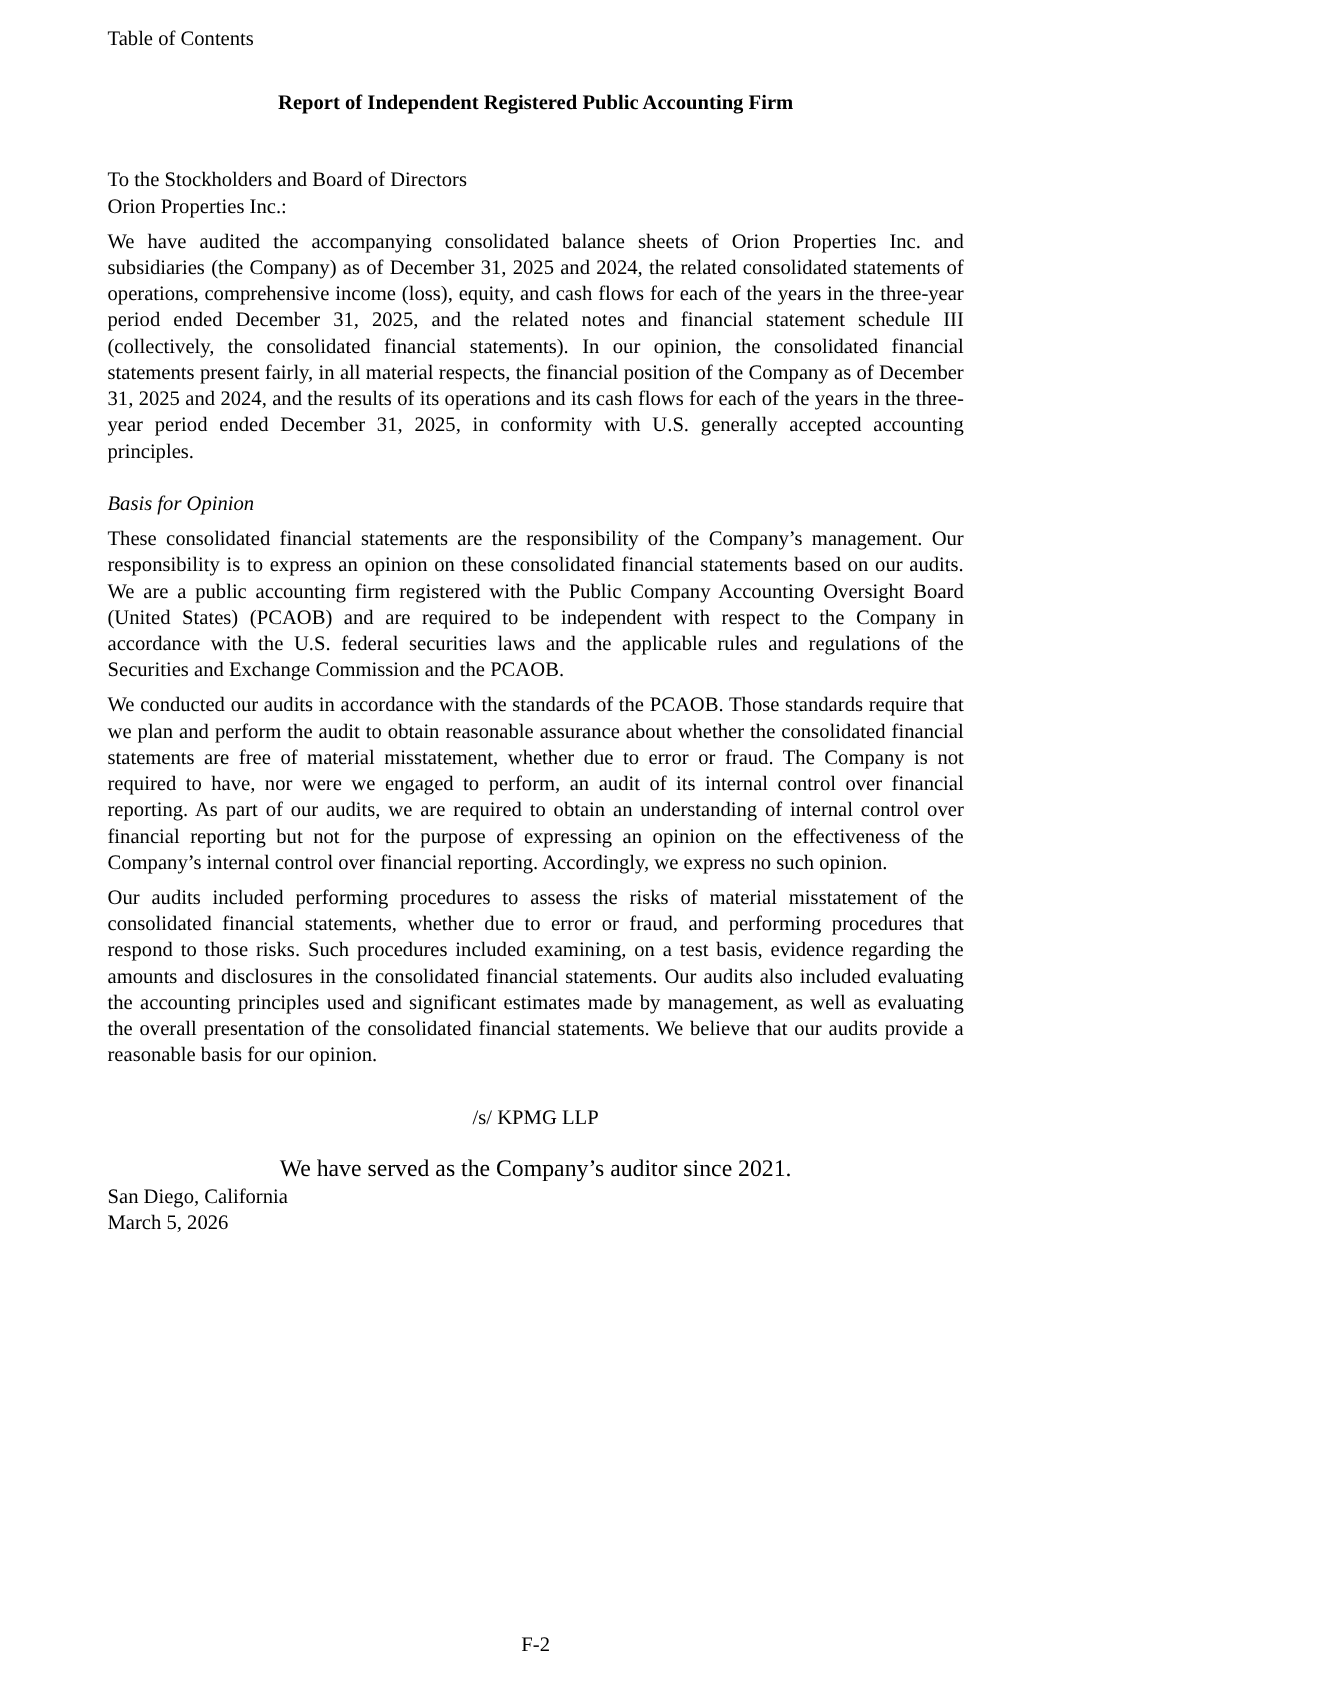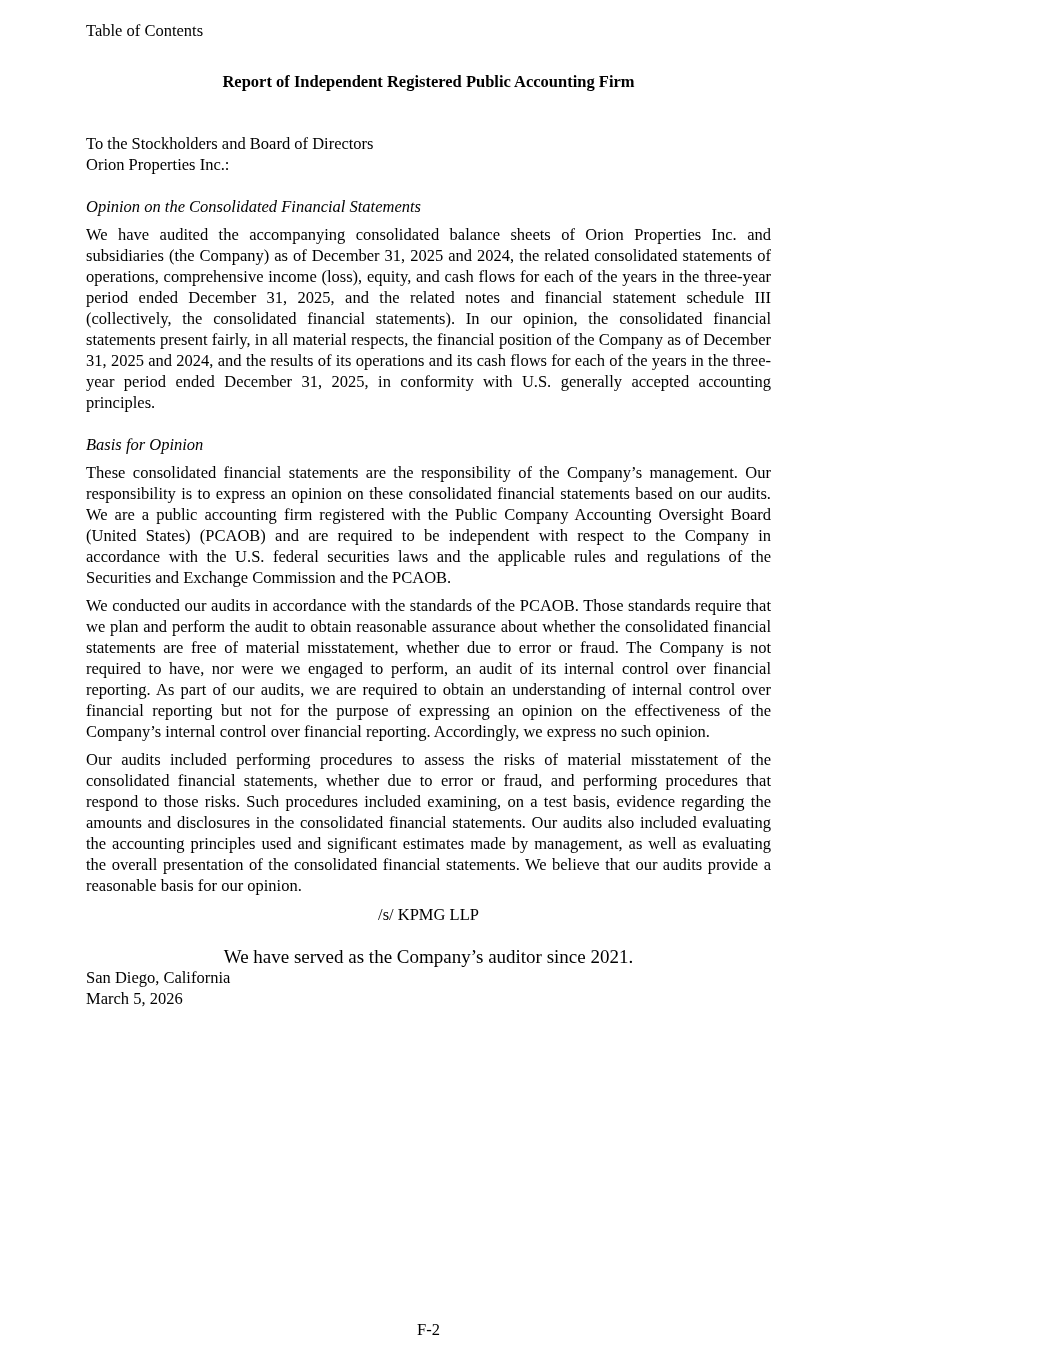--- a/index.html
+++ b/index.html
@@ -43,38 +43,38 @@
     font-size: 16.5px;
     line-height: 21px;
   }
   .body-paragraph {
     margin-top: 7px;
     font-size: 16.5px;
     line-height: 21px;
     text-align: justify;
   }
   .signature-line {
-    margin-top: 8px;
+    margin-top: 29px;
     text-align: center;
     font-size: 16.5px;
     line-height: 21px;
   }
   .tenure-line {
     margin-top: 21px;
     font-size: 19px;
     line-height: 21px;
     text-align: center;
   }
   .dateline {
     font-size: 16.5px;
     line-height: 21px;
   }
   .page-footer {
     position: absolute;
-    bottom: 25px;
+    bottom: 39px;
     left: 0;
     width: 100%;
     text-align: center;
     font-size: 16.5px;
     line-height: 21px;
   }
 </style>
 </head>
 <body>
 
@@ -82,21 +82,20 @@
 
   <a class="toc-link">Table of Contents</a>
 
   <h1 class="report-title">Report of Independent Registered Public Accounting Firm</h1>
 
   <div class="addressee">
     <div>To the Stockholders and Board of Directors</div>
     <div>Orion Properties Inc.:</div>
   </div>
 
-  <h2 class="section-heading">Opinion on the Consolidated Financial Statements</h2>
 
   <p class="body-paragraph">We have audited the accompanying consolidated balance sheets of Orion Properties Inc. and subsidiaries (the Company) as of December 31, 2025 and 2024, the related consolidated statements of operations, comprehensive income (loss), equity, and cash flows for each of the years in the three-year period ended December 31, 2025, and the related notes and financial statement schedule III (collectively, the consolidated financial statements). In our opinion, the consolidated financial statements present fairly, in all material respects, the financial position of the Company as of December 31, 2025 and 2024, and the results of its operations and its cash flows for each of the years in the three-year period ended December 31, 2025, in conformity with U.S. generally accepted accounting principles.</p>
 
   <h2 class="section-heading">Basis for Opinion</h2>
 
   <p class="body-paragraph">These consolidated financial statements are the responsibility of the Company’s management. Our responsibility is to express an opinion on these consolidated financial statements based on our audits. We are a public accounting firm registered with the Public Company Accounting Oversight Board (United States) (PCAOB) and are required to be independent with respect to the Company in accordance with the U.S. federal securities laws and the applicable rules and regulations of the Securities and Exchange Commission and the PCAOB.</p>
 
   <p class="body-paragraph">We conducted our audits in accordance with the standards of the PCAOB. Those standards require that we plan and perform the audit to obtain reasonable assurance about whether the consolidated financial statements are free of material misstatement, whether due to error or fraud. The Company is not required to have, nor were we engaged to perform, an audit of its internal control over financial reporting. As part of our audits, we are required to obtain an understanding of internal control over financial reporting but not for the purpose of expressing an opinion on the effectiveness of the Company’s internal control over financial reporting. Accordingly, we express no such opinion.</p>
 
   <p class="body-paragraph">Our audits included performing procedures to assess the risks of material misstatement of the consolidated financial statements, whether due to error or fraud, and performing procedures that respond to those risks. Such procedures included examining, on a test basis, evidence regarding the amounts and disclosures in the consolidated financial statements. Our audits also included evaluating the accounting principles used and significant estimates made by management, as well as evaluating the overall presentation of the consolidated financial statements. We believe that our audits provide a reasonable basis for our opinion.</p>

